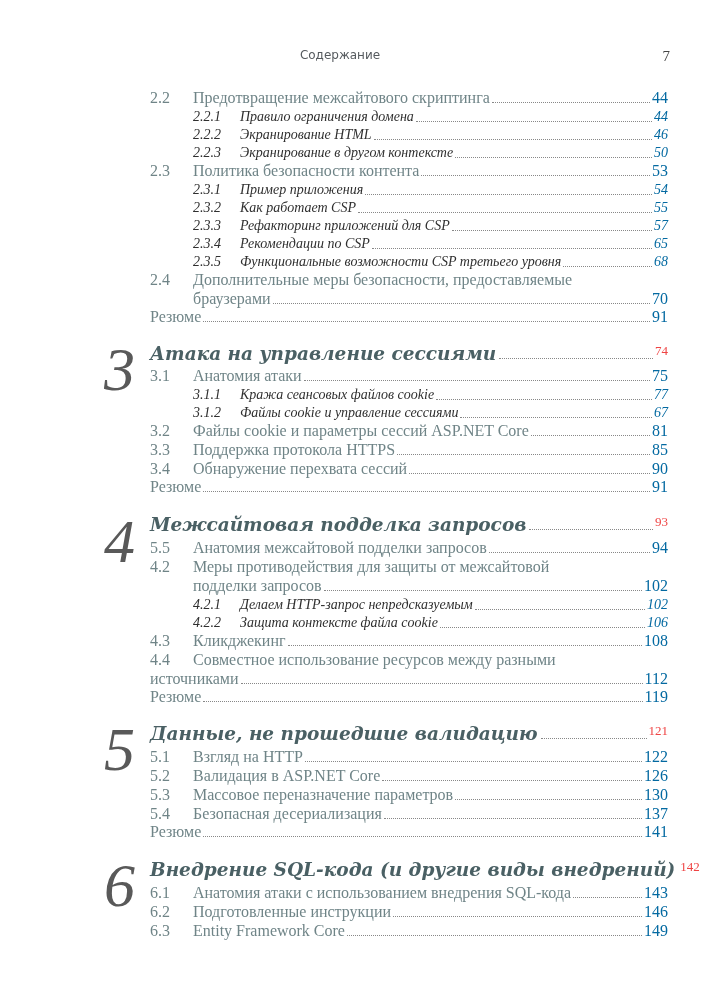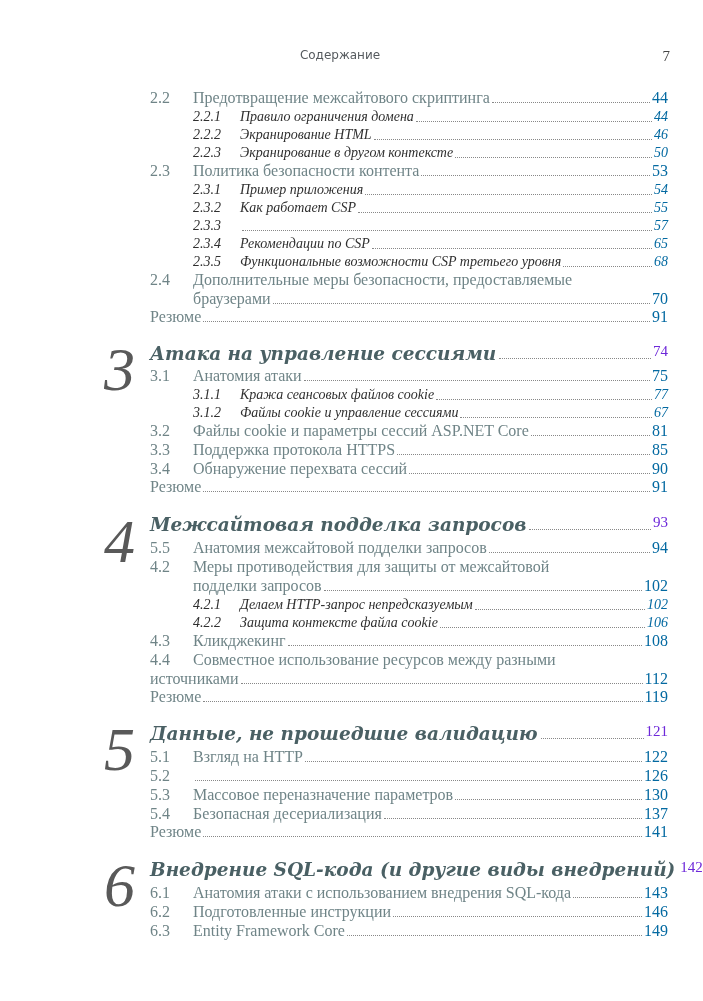--- a/index.html
+++ b/index.html
@@ -42,21 +42,21 @@
   .row.cont { left: 193px; width: 475px; }
   .row.cont2 { left: 150px; width: 518px; }
   .chap {
     position: absolute; left: 150px; width: 518px; display: flex; align-items: flex-start;
     font-family: "DejaVu Serif", serif; font-style: italic; font-weight: bold;
     font-size: 18.5px; color: #4a6064; white-space: nowrap;
   }
   .chap .dots {
     flex: 1 1 auto; border-bottom: 1.5px dotted #888; height: 0; margin: 0 2px 5px 3px; align-self: flex-end;
   }
-  .chap .pg { font-family: "Liberation Serif", serif; font-style: normal; font-weight: normal; font-size: 15px; color: #6d28d9; }
+  .chap .pg { font-family: "Liberation Serif", serif; font-style: normal; font-weight: normal; font-size: 13px; color: #ef4444; }
   .bignum {
     position: absolute; left: 104px; font-family: "Liberation Serif", serif; font-style: italic;
     font-size: 62px; line-height: 62px; color: #595959;
   }
 </style>
 </head>
 <body>
 
 <div class="page">
 
@@ -104,20 +104,21 @@
       <span class="pg">54</span>
     </div>
     <div class="row sub" style="top:198px">
       <span class="num">2.3.2</span>
       <span class="title">Как работает CSP</span>
       <span class="dots"></span>
       <span class="pg">55</span>
     </div>
     <div class="row sub" style="top:216px">
       <span class="num">2.3.3</span>
+      <span class="title">Рефакторинг приложений для CSP</span>
       <span class="dots"></span>
       <span class="pg">57</span>
     </div>
     <div class="row sub" style="top:234px">
       <span class="num">2.3.4</span>
       <span class="title">Рекомендации по CSP</span>
       <span class="dots"></span>
       <span class="pg">65</span>
     </div>
     <div class="row sub" style="top:252px">
@@ -250,20 +251,21 @@
       <span class="pg">121</span>
     </div>
     <div class="row sec" style="top:747px">
       <span class="num">5.1</span>
       <span class="title">Взгляд на HTTP</span>
       <span class="dots"></span>
       <span class="pg">122</span>
     </div>
     <div class="row sec" style="top:766px">
       <span class="num">5.2</span>
+      <span class="title">Валидация в ASP.NET Core</span>
       <span class="dots"></span>
       <span class="pg">126</span>
     </div>
     <div class="row sec" style="top:785px">
       <span class="num">5.3</span>
       <span class="title">Массовое переназначение параметров</span>
       <span class="dots"></span>
       <span class="pg">130</span>
     </div>
     <div class="row sec" style="top:804px">

